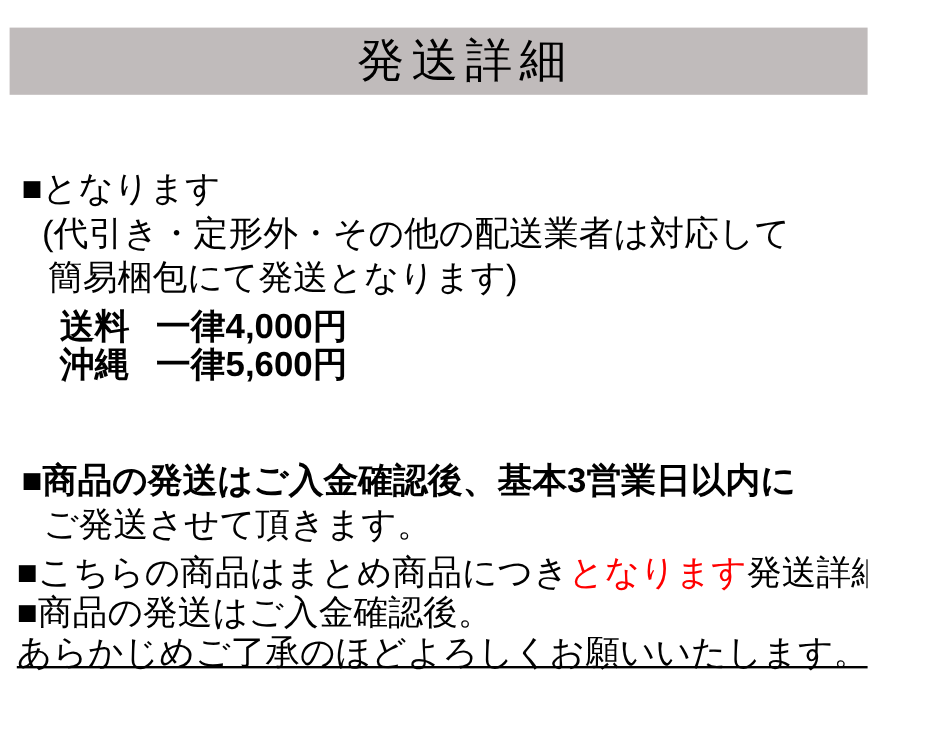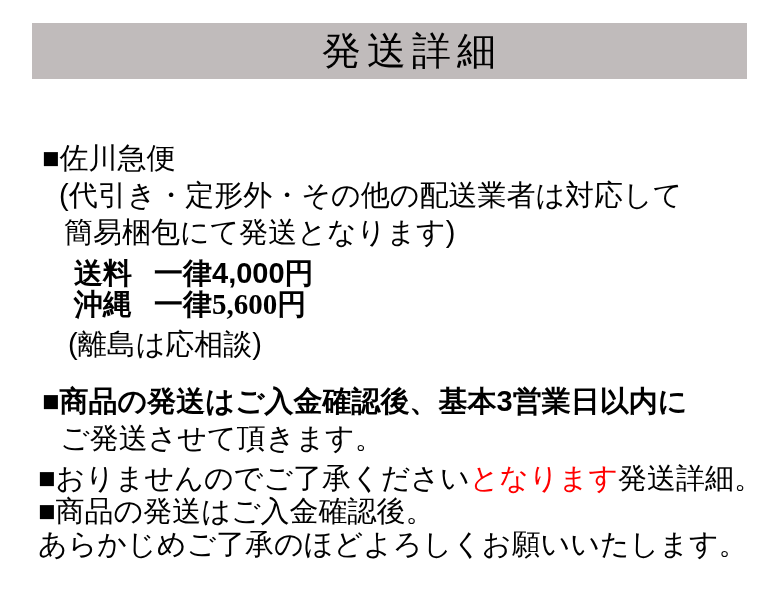--- a/index.html
+++ b/index.html
@@ -10,21 +10,20 @@
   body {
     font-family: "Liberation Sans", sans-serif;
     color: #000000;
   }
   .page {
     position: relative;
     width: 723px;
     height: 610px;
     background: #ffffff;
     overflow: hidden;
-    margin-left: 24px;
   }
   .header-bar {
     position: absolute;
     left: 8px;
     top: 23px;
     width: 760px;
     height: 56px;
     background: #c0bbbb;
     text-align: center;
   }
@@ -42,62 +41,61 @@
     line-height: 1.1;
     white-space: nowrap;
     color: #000000;
   }
   .carrier-name   { left: 18px; top: 114px; }
   .carrier-note1  { left: 35px; top: 151px; }
   .carrier-note2  { left: 40px; top: 188px; }
 
   .price-line     { font-weight: bold; }
   .price-shipping { left: 50px; top: 229px; }
-  .price-okinawa  { left: 50px; top: 260px; font-family: Liberation Serif, serif; }
+  .price-okinawa  { left: 50px; top: 260px; }
   .price-label    { margin-right: 22px; }
   .remote-note    { left: 44px; top: 300px; }
 
   .dispatch1      { left: 18px; top: 357px; font-weight: bold; }
   .dispatch2      { left: 36px; top: 394px; }
   .bundle-line    { left: 14px; top: 434px; }
   .packaging-line { left: 14px; top: 467px; }
-  .closing-line   { left: 14px; top: 500px; }
+  .closing-line   { left: 14px; top: 500px; text-decoration: underline; }
 
   .red { color: #ff0000; }
 </style>
 </head>
 <body>
 
 <div class="page">
 
   <div class="header-bar">
     <span class="header-title">発送詳細</span>
   </div>
 
-  <p class="line carrier-name">■佐川急便</p>
+  <p class="line carrier-name">■となります</p>
 
   <p class="line carrier-note1">(代引き・定形外・その他の配送業者は対応して</p>
 
   <p class="line carrier-note2">簡易梱包にて発送となります)</p>
 
   <p class="line price-line price-shipping">
     <span class="price-label">送料</span><span>一律4,000円</span>
   </p>
 
   <p class="line price-line price-okinawa">
     <span class="price-label">沖縄</span><span>一律5,600円</span>
   </p>
 
-  <p class="line remote-note">(離島は応相談)</p>
 
   <p class="line dispatch1">■商品の発送はご入金確認後、基本3営業日以内に</p>
 
   <p class="line dispatch2">ご発送させて頂きます。</p>
 
   <p class="line bundle-line">
-    <span>■おりませんのでご了承ください</span><span class="red">となります</span><span>発送詳細。</span>
+    <span>■こちらの商品はまとめ商品につき</span><span class="red">となります</span><span>発送詳細。</span>
   </p>
 
   <p class="line packaging-line">■商品の発送はご入金確認後。</p>
 
   <p class="line closing-line">あらかじめご了承のほどよろしくお願いいたします。</p>
 
 </div>
 
 </body></html>

